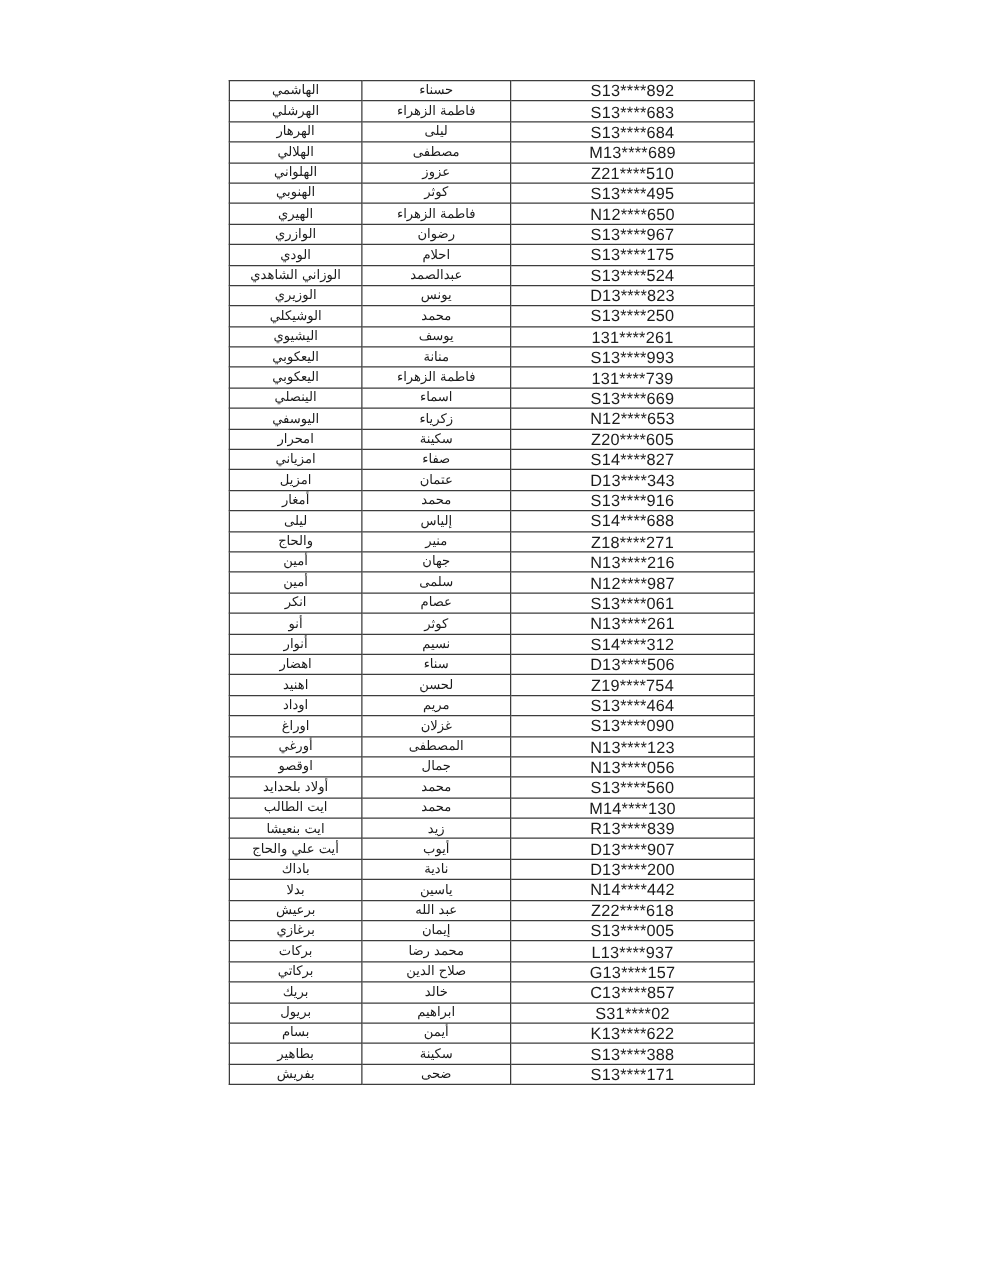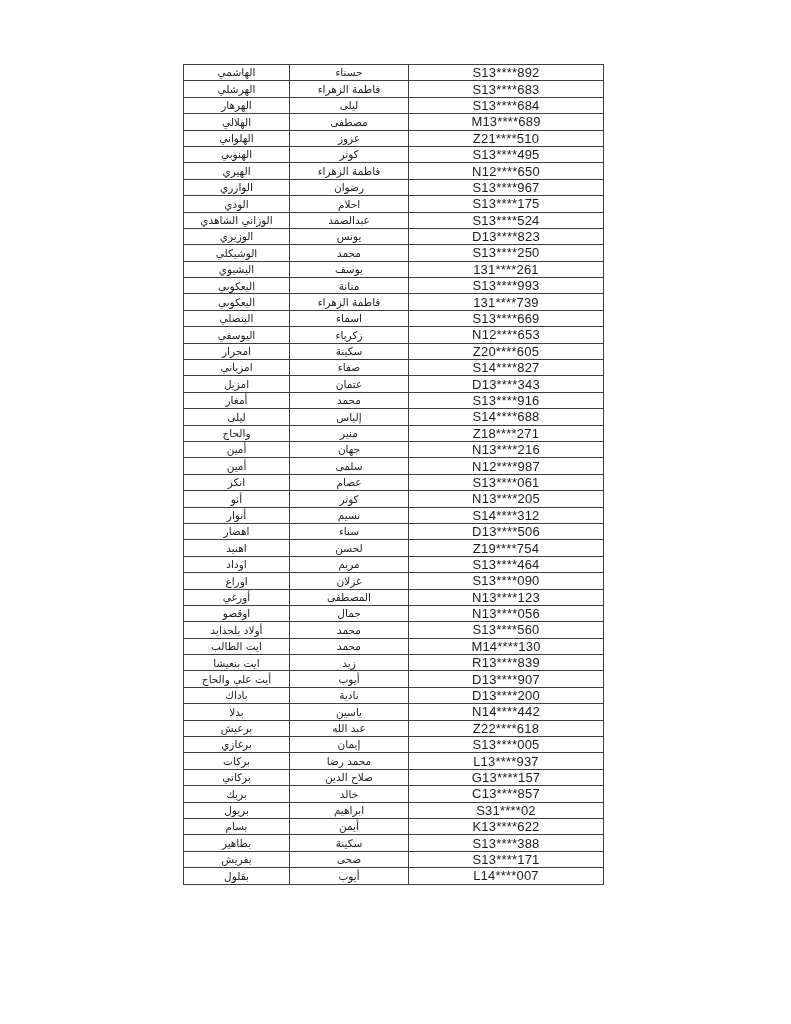--- a/index.html
+++ b/index.html
@@ -210,21 +210,21 @@
 
   <tr>
     <td class="family arabic">انكر</td>
     <td class="given arabic">عصام</td>
     <td class="idnum latin">S13****061</td>
   </tr>
 
   <tr>
     <td class="family arabic">أنو</td>
     <td class="given arabic">كوثر</td>
-    <td class="idnum latin">N13****205</td>
+    <td class="idnum latin">N13****261</td>
   </tr>
 
   <tr>
     <td class="family arabic">أنوار</td>
     <td class="given arabic">نسيم</td>
     <td class="idnum latin">S14****312</td>
   </tr>
 
 
   <tr>
@@ -347,20 +347,15 @@
     <td class="given arabic">سكينة</td>
     <td class="idnum latin">S13****388</td>
   </tr>
 
   <tr>
     <td class="family arabic">بفريش</td>
     <td class="given arabic">ضحى</td>
     <td class="idnum latin">S13****171</td>
   </tr>
 
-  <tr>
-    <td class="family arabic">بقلول</td>
-    <td class="given arabic">أيوب</td>
-    <td class="idnum latin">L14****007</td>
-  </tr>
 </tbody>
   </table>
 </div>
 
 </body></html>

